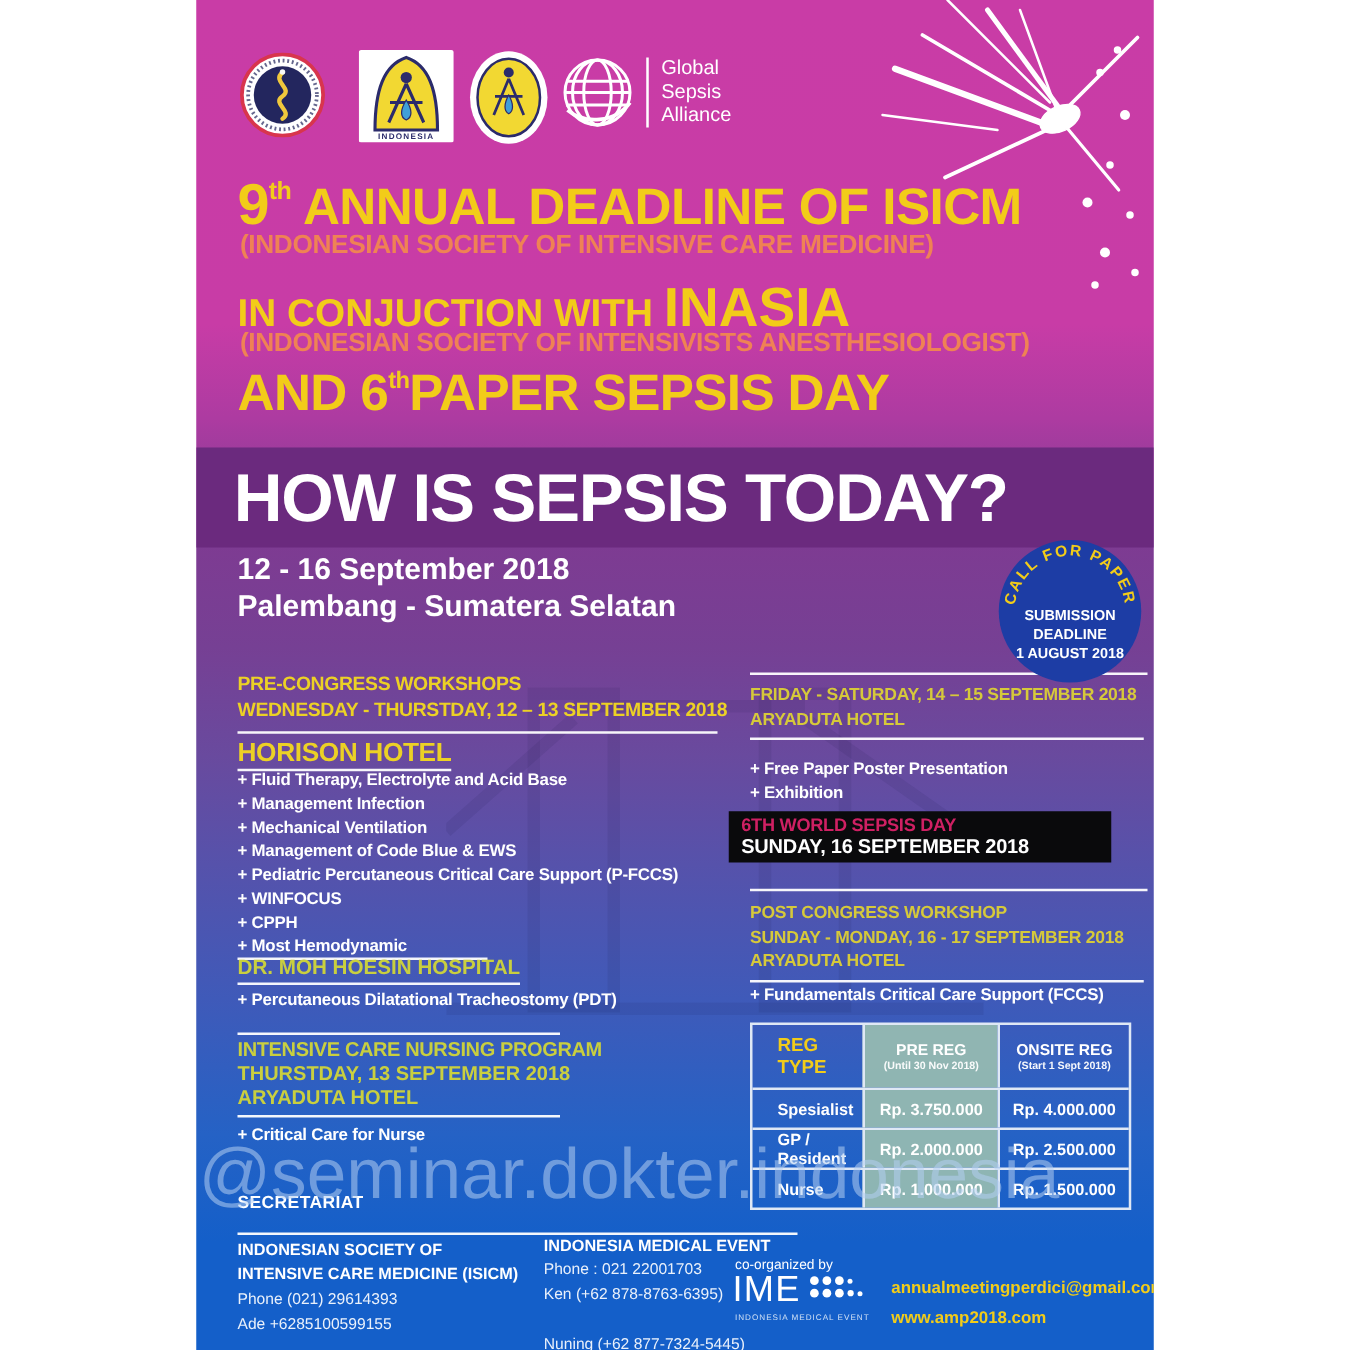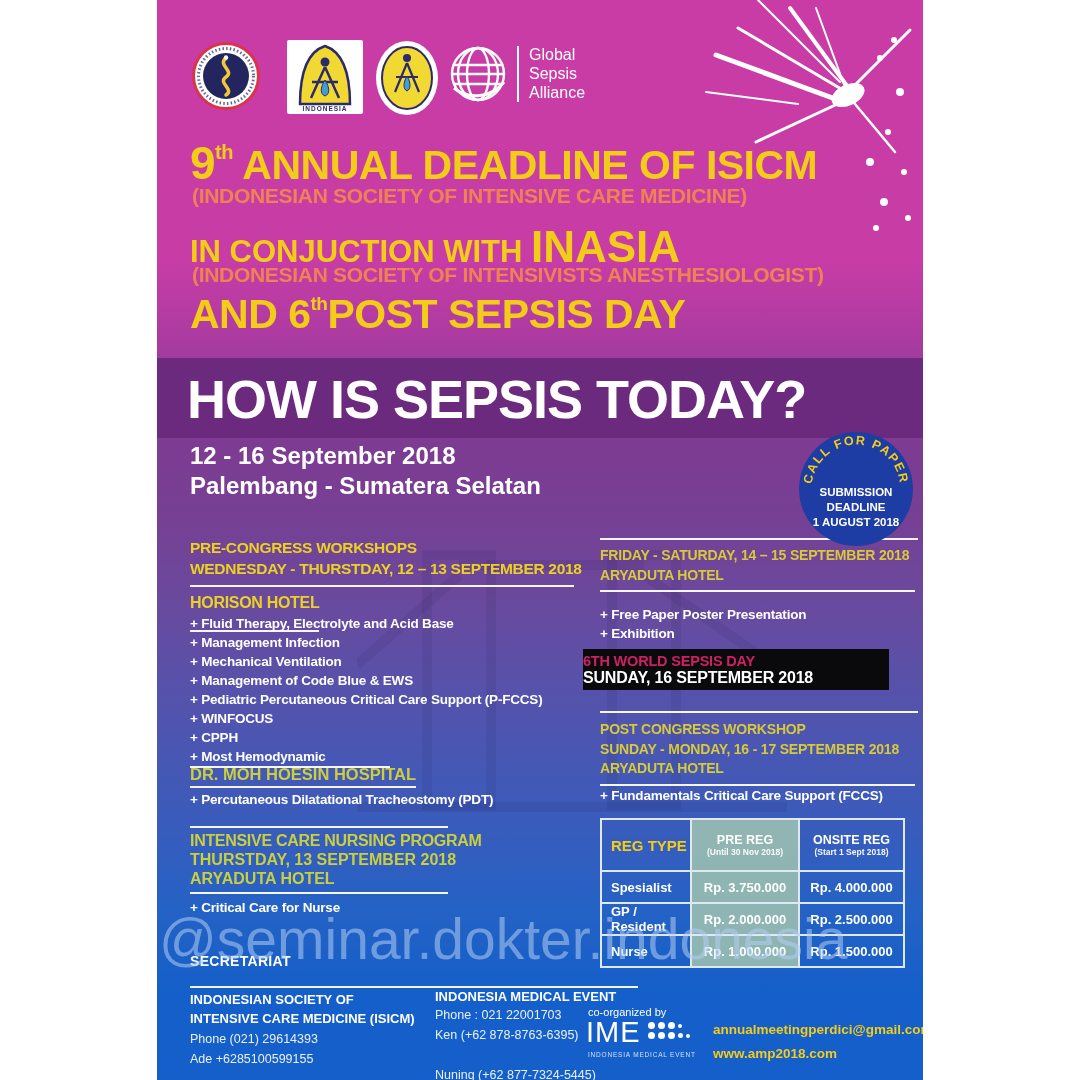--- a/index.html
+++ b/index.html
@@ -14,21 +14,21 @@
   .ygreen{color:#c9cf3f;}
   .item{color:#ffffff;font-weight:bold;font-size:13.5px;white-space:nowrap;letter-spacing:-0.2px;}
   .hdr-l{color:#ecd125;font-weight:bold;font-size:15.5px;line-height:21px;white-space:nowrap;letter-spacing:-0.3px;}
   .hdr-r{color:#d6c93a;font-weight:bold;font-size:14px;line-height:19.5px;white-space:nowrap;letter-spacing:-0.2px;}
   .uline{border-bottom:2px solid rgba(255,255,255,0.95);}
   .band{background:#6b2a7e;}
   
   .rtable{border:2px solid #dfe8f5;color:#fff;}
   .trow{display:flex;}
   .tc{box-sizing:border-box;}
-  .c1{width:88px;padding-left:9px;display:flex;align-items:center;}
+  .c1{width:88px;padding-left:20px;display:flex;align-items:center;}
   .c2{width:108px;border-left:2px solid #dfe8f5;background:rgba(154,191,176,0.9);display:flex;flex-direction:column;align-items:center;justify-content:center;}
   .c3{width:105px;border-left:2px solid #dfe8f5;display:flex;flex-direction:column;align-items:center;justify-content:center;}
   .thead{height:50px;}
   .tdata{height:30px;border-top:2px solid #dfe8f5;font-size:13px;font-weight:bold;}
   .tdata .c2,.tdata .c3{justify-content:center;}
   .sub{font-size:8.5px;font-weight:bold;opacity:.95;}
   .dot{display:inline-block;background:#fff;border-radius:50%;margin-right:3px;vertical-align:middle;}
   .wm{color:rgba(178,206,240,0.55);font-size:57px;letter-spacing:0px;white-space:nowrap;z-index:60;}
   .ftname{color:#fff;font-weight:bold;font-size:13px;white-space:nowrap;}
   .ftline{color:#eaf1fb;font-size:12.5px;white-space:nowrap;}
@@ -119,21 +119,21 @@
 
   <div class="abs yellow b" style="left:33px;top:136px;font-size:41px;white-space:nowrap;letter-spacing:-0.5px;">
     <span style="font-size:46px;">9</span><span style="font-size:20px;position:relative;top:-20px;">th</span><span> ANNUAL DEADLINE OF ISICM</span>
   </div>
   <div class="abs orange b" style="left:35px;top:184px;font-size:21px;white-space:nowrap;letter-spacing:-0.3px;">(INDONESIAN SOCIETY OF INTENSIVE CARE MEDICINE)</div>
   <div class="abs yellow b" style="left:33px;top:222px;font-size:31px;white-space:nowrap;">
     <span>IN CONJUCTION WITH </span><span style="font-size:44px;">INASIA</span>
   </div>
   <div class="abs orange b" style="left:35px;top:263px;font-size:21px;white-space:nowrap;letter-spacing:-0.3px;">(INDONESIAN  SOCIETY OF INTENSIVISTS ANESTHESIOLOGIST)</div>
   <div class="abs yellow b" style="left:33px;top:291px;font-size:41px;white-space:nowrap;letter-spacing:-0.5px;">
-    <span>AND 6</span><span style="font-size:19px;position:relative;top:-18px;">th</span><span>POST SEPSIS DAY</span>
+    <span>AND 6</span><span style="font-size:19px;position:relative;top:-18px;">th</span><span>PAPER SEPSIS DAY</span>
   </div>
 
   <div class="abs band" style="left:0;top:358px;width:766px;height:80px;">
     <div class="white b" style="position:absolute;left:30px;top:10px;font-size:54px;letter-spacing:-1px;white-space:nowrap;">HOW IS SEPSIS TODAY?</div>
   </div>
 
   <div class="abs white b" style="left:33px;top:442px;font-size:24px;">12 - 16 September 2018</div>
   <div class="abs white b" style="left:33px;top:472px;font-size:24px;">Palembang - Sumatera Selatan</div>
 
   <svg class="abs" style="left:640px;top:430px;z-index:20;" width="118" height="118" viewBox="0 0 118 118">
@@ -146,21 +146,21 @@
     </text>
     <text x="59" y="66" text-anchor="middle" font-size="11.5" font-weight="bold" fill="#ffffff">SUBMISSION</text>
     <text x="59" y="81" text-anchor="middle" font-size="11.5" font-weight="bold" fill="#ffffff">DEADLINE</text>
     <text x="59" y="96" text-anchor="middle" font-size="11.5" font-weight="bold" fill="#ffffff">1 AUGUST 2018</text>
   </svg>
 
   <div class="abs uline" style="left:33px;top:537px;width:384px;padding-bottom:6px;">
     <div class="hdr-l">PRE-CONGRESS WORKSHOPS</div>
     <div class="hdr-l">WEDNESDAY - THURSTDAY, 12 – 13 SEPTEMBER 2018</div>
   </div>
-  <div class="abs hdr-l uline" style="left:33px;top:592px;font-size:16px;padding-bottom:17px;">HORISON HOTEL</div>
+  <div class="abs hdr-l uline" style="left:33px;top:592px;font-size:21px;padding-bottom:2px;">HORISON HOTEL</div>
 
   <div class="abs item" style="left:33px;top:616px;">+ Fluid Therapy, Electrolyte and Acid Base</div>
   <div class="abs item" style="left:33px;top:635px;">+ Management Infection</div>
   <div class="abs item" style="left:33px;top:654px;">+ Mechanical Ventilation</div>
   <div class="abs item" style="left:33px;top:673px;">+ Management of Code Blue &amp; EWS</div>
   <div class="abs item" style="left:33px;top:692px;">+ Pediatric Percutaneous Critical Care Support (P-FCCS)</div>
   <div class="abs item" style="left:33px;top:711px;">+ WINFOCUS</div>
   <div class="abs item" style="left:33px;top:730px;">+ CPPH</div>
   <div class="abs item uline" style="left:33px;top:749px;min-width:200px;padding-bottom:2px;">+ Most Hemodynamic</div>
   <div class="abs ygreen b uline" style="left:33px;top:765px;font-size:16.5px;min-width:200px;padding-bottom:2px;white-space:nowrap;">DR. MOH HOESIN HOSPITAL</div>
@@ -176,21 +176,21 @@
   <div class="abs divider" style="left:33px;top:986px;width:448px;"></div>
 
   <div class="abs divider" style="left:443px;top:538px;width:318px;"></div>
   <div class="abs uline" style="left:443px;top:546px;width:315px;padding-bottom:5px;">
     <div class="hdr-r">FRIDAY - SATURDAY, 14 – 15 SEPTEMBER 2018</div>
     <div class="hdr-r">ARYADUTA HOTEL</div>
   </div>
   <div class="abs item" style="left:443px;top:607px;">+ Free Paper Poster Presentation</div>
   <div class="abs item" style="left:443px;top:626px;">+ Exhibition</div>
 
-  <div class="abs" style="left:426px;top:649px;width:306px;height:41px;background:#0a0a0c;box-sizing:border-box;">
+  <div class="abs" style="left:426px;top:649px;width:306px;height:41px;background:#0a0a0c;padding-left:10px;box-sizing:border-box;">
     <div class="b" style="color:#cf2063;font-size:14.5px;margin-top:4px;letter-spacing:-0.2px;">6TH WORLD SEPSIS DAY</div>
     <div class="b white" style="font-size:16px;letter-spacing:-0.2px;">SUNDAY, 16 SEPTEMBER 2018</div>
   </div>
 
   <div class="abs divider" style="left:443px;top:711px;width:318px;"></div>
   <div class="abs uline" style="left:443px;top:720px;width:315px;padding-bottom:5px;">
     <div class="hdr-r">POST CONGRESS WORKSHOP</div>
     <div class="hdr-r">SUNDAY - MONDAY, 16 - 17 SEPTEMBER 2018</div>
     <div class="hdr-r">ARYADUTA HOTEL</div>
   </div>

